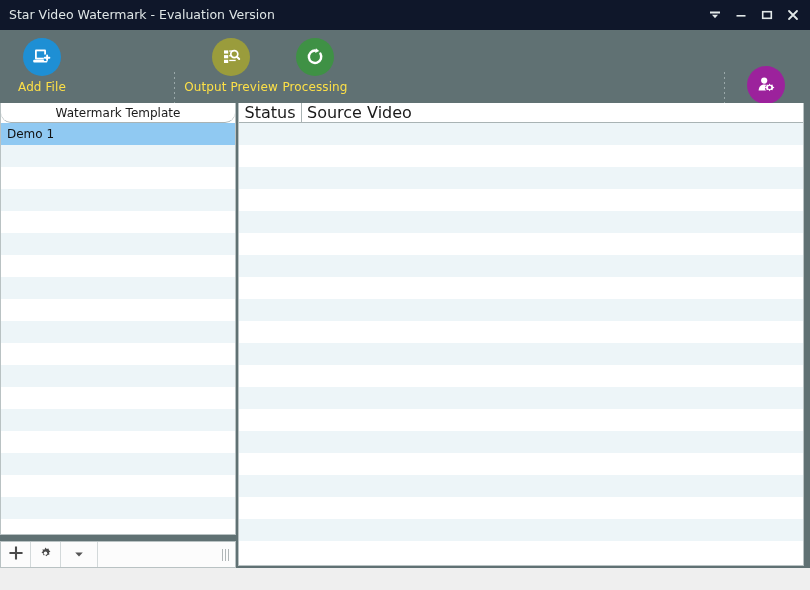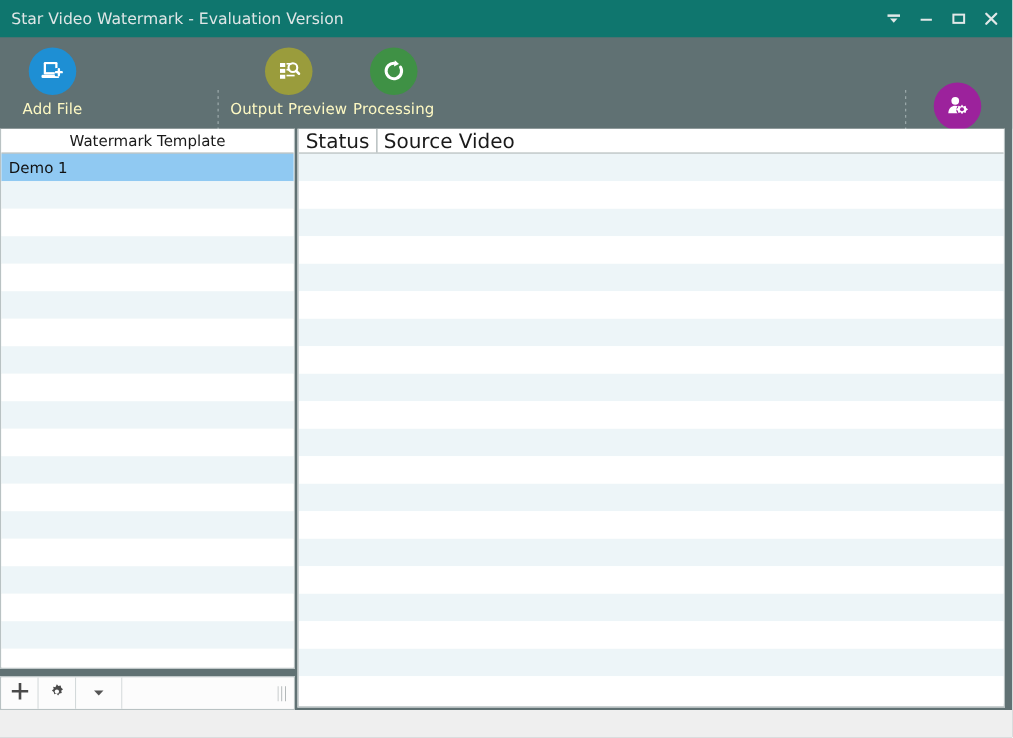--- a/index.html
+++ b/index.html
@@ -19,21 +19,21 @@
     background: #607173;
     box-sizing: border-box;
   }
 
   
   #titlebar {
     position: absolute;
     left: 0; top: 0;
     width: 810px;
     height: 30px;
-    background: #0f766e;
+    background: #0f172a;
     display: flex;
     align-items: center;
   }
   #title-text {
     margin-left: 9px;
     color: #dfe6e6;
     font-size: 12.5px;
     line-height: 30px;
     white-space: nowrap;
   }
@@ -79,21 +79,21 @@
     height: 38px;
     border-radius: 50%;
     display: flex;
     align-items: center;
     justify-content: center;
     flex: none;
   }
   .tool-label {
     margin-top: 4px;
     font-size: 12px;
-    color: #fef9c3;
+    color: #fde047;
     white-space: nowrap;
     letter-spacing: 0.1px;
   }
   .tool-sep {
     position: absolute;
     top: 42px;
     width: 1px;
     height: 52px;
     background-image: linear-gradient(to bottom, #9aa8a9 0 2px, transparent 2px 5px);
     background-size: 1px 5px;
@@ -114,20 +114,21 @@
   }
   #left-header {
     height: 20px;
     line-height: 20px;
     background: #ffffff;
     border-bottom: 1px solid #a9b3b4;
     text-align: center;
     font-size: 12px;
     color: #1a1a1a;
     box-sizing: border-box;
+    border-radius: 10px;
   }
   .row-list { position: relative; }
   .lrow {
     height: 22px;
     line-height: 22px;
     font-size: 12px;
     color: #111;
     padding-left: 6px;
     box-sizing: border-box;
     white-space: nowrap;

